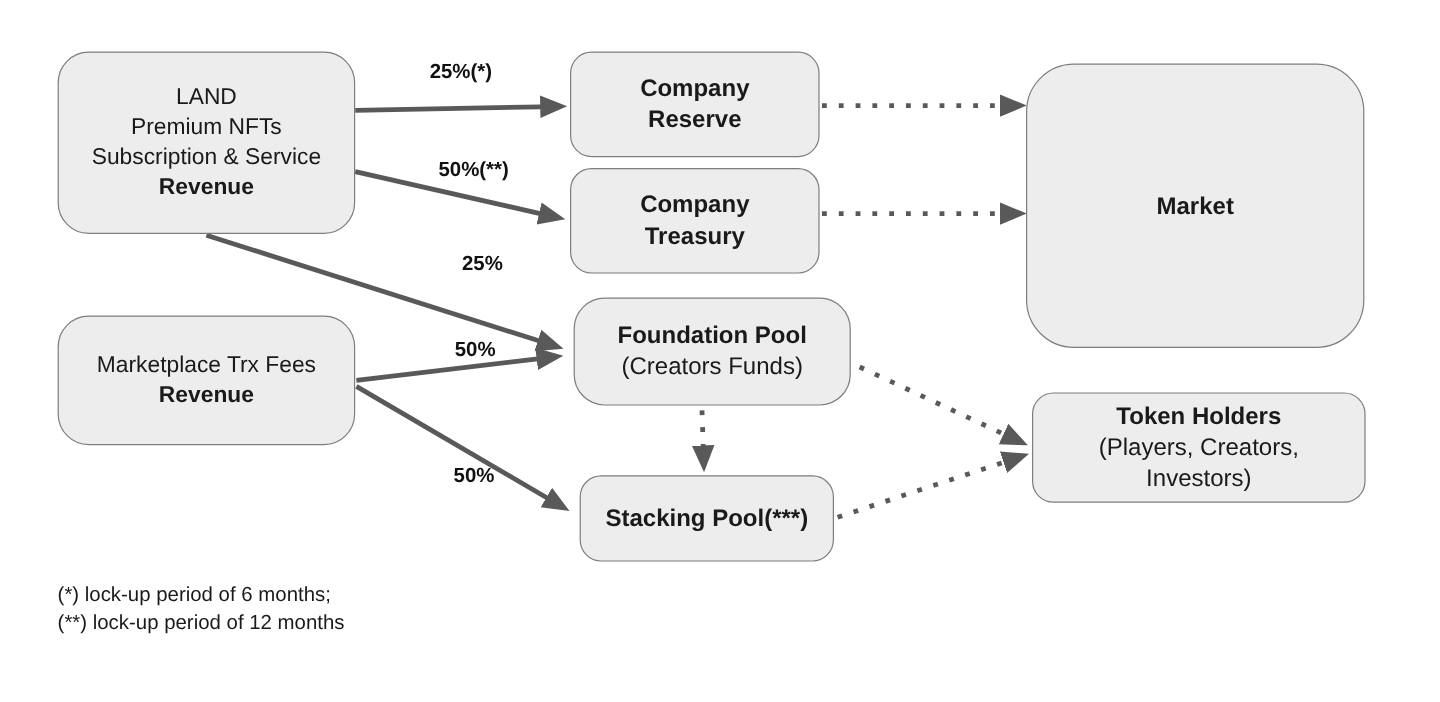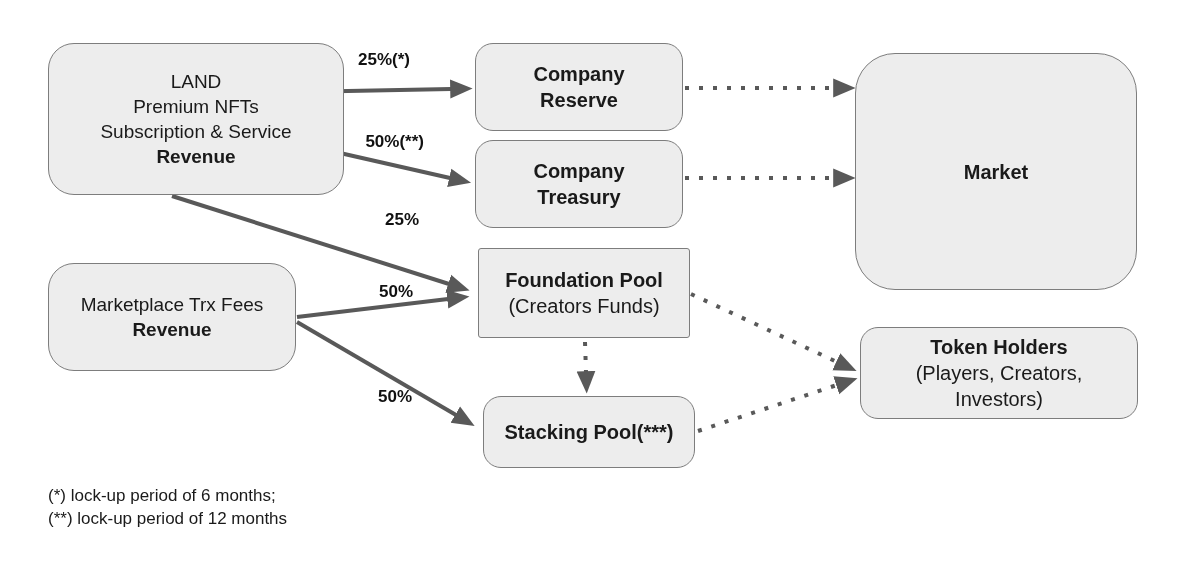--- a/index.html
+++ b/index.html
@@ -17,25 +17,25 @@
     background:#ededed;
     border:1.5px solid #7d7d7d;
     display:flex;flex-direction:column;
     align-items:center;justify-content:center;
     text-align:center;
     font-size:19px;line-height:25px;
     box-sizing:border-box;
   }
   .node .b{font-weight:bold;}
   .node-big{font-size:20px;line-height:26px;}
-  #node-land{left:48px;top:43px;width:296px;height:152px;border-radius:26px;}
+  #node-land{left:48px;top:43px;width:248px;height:152px;border-radius:26px;}
   #node-marketplace{left:48px;top:263px;width:248px;height:108px;border-radius:26px;}
   #node-company-reserve{left:475px;top:43px;width:208px;height:88px;border-radius:18px;}
   #node-company-treasury{left:475px;top:140px;width:208px;height:88px;border-radius:18px;}
-  #node-foundation-pool{left:478px;top:248px;width:212px;height:90px;border-radius:3px;}
+  #node-foundation-pool{left:478px;top:248px;width:231px;height:90px;border-radius:26px;}
   #node-stacking-pool{left:483px;top:396px;width:212px;height:72px;border-radius:18px;}
   #node-market{left:855px;top:53px;width:282px;height:237px;border-radius:40px;}
   #node-token-holders{left:860px;top:327px;width:278px;height:92px;border-radius:18px;}
   .edge-label{
     position:absolute;
     font-size:17px;font-weight:bold;color:#111;
     text-align:right;width:84px;
   }
   #lbl-e0{left:326px;top:50px;}
   #lbl-e1{left:340px;top:132px;}

